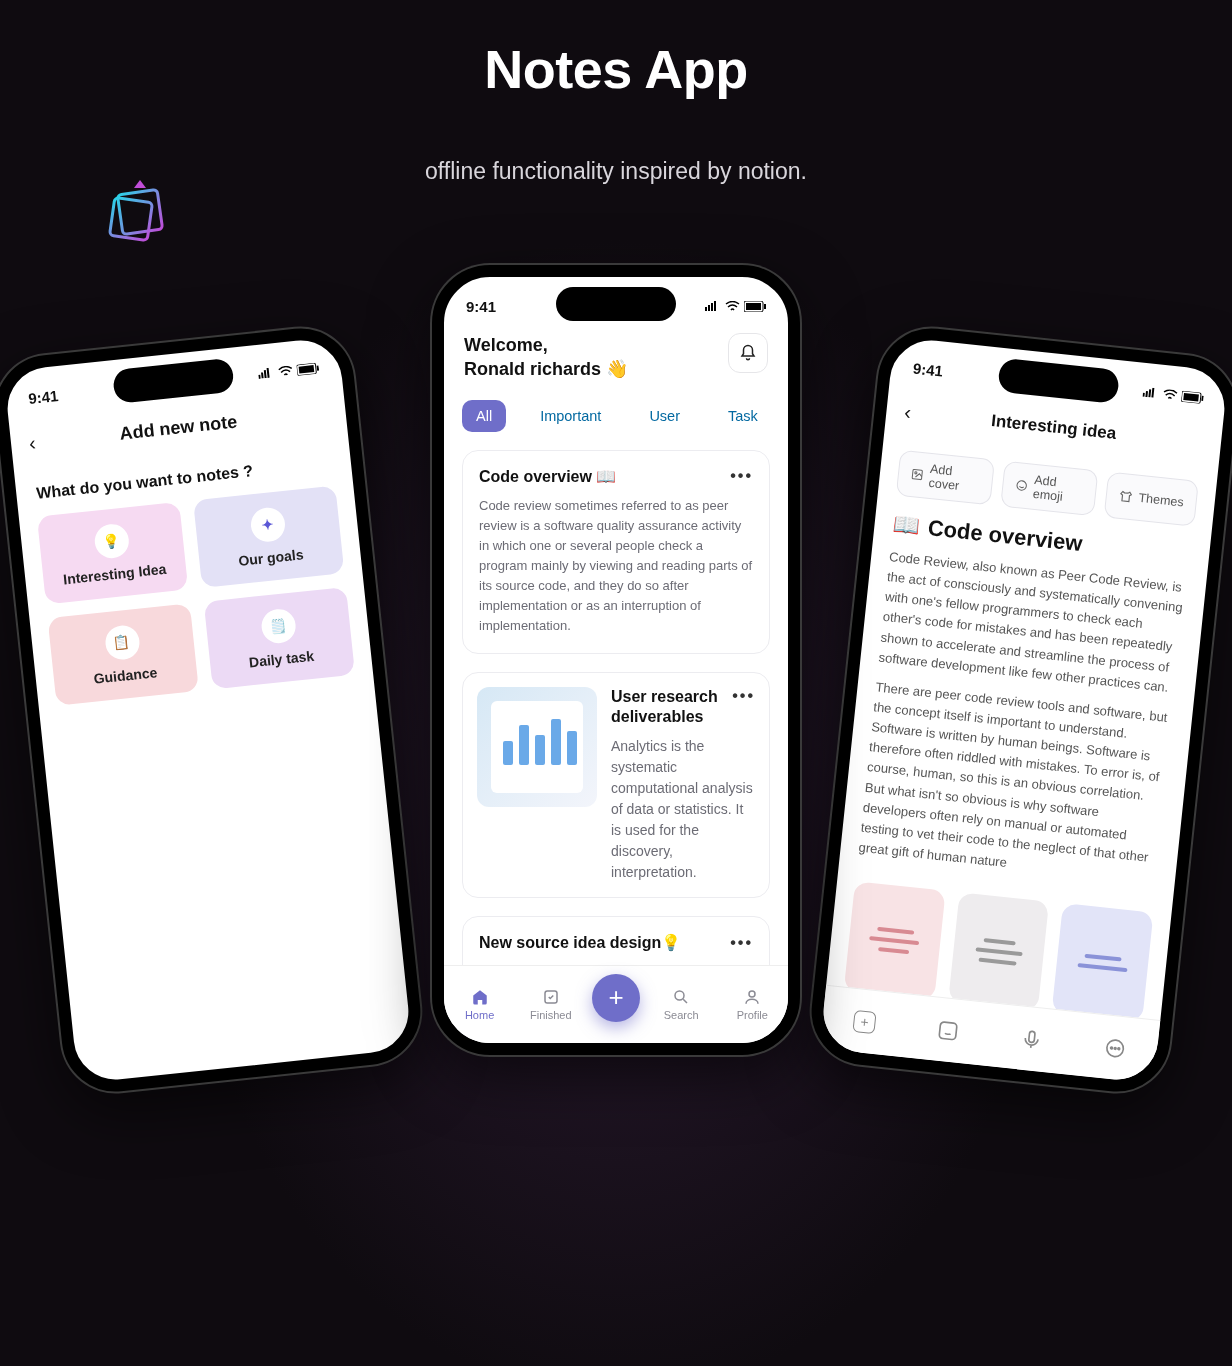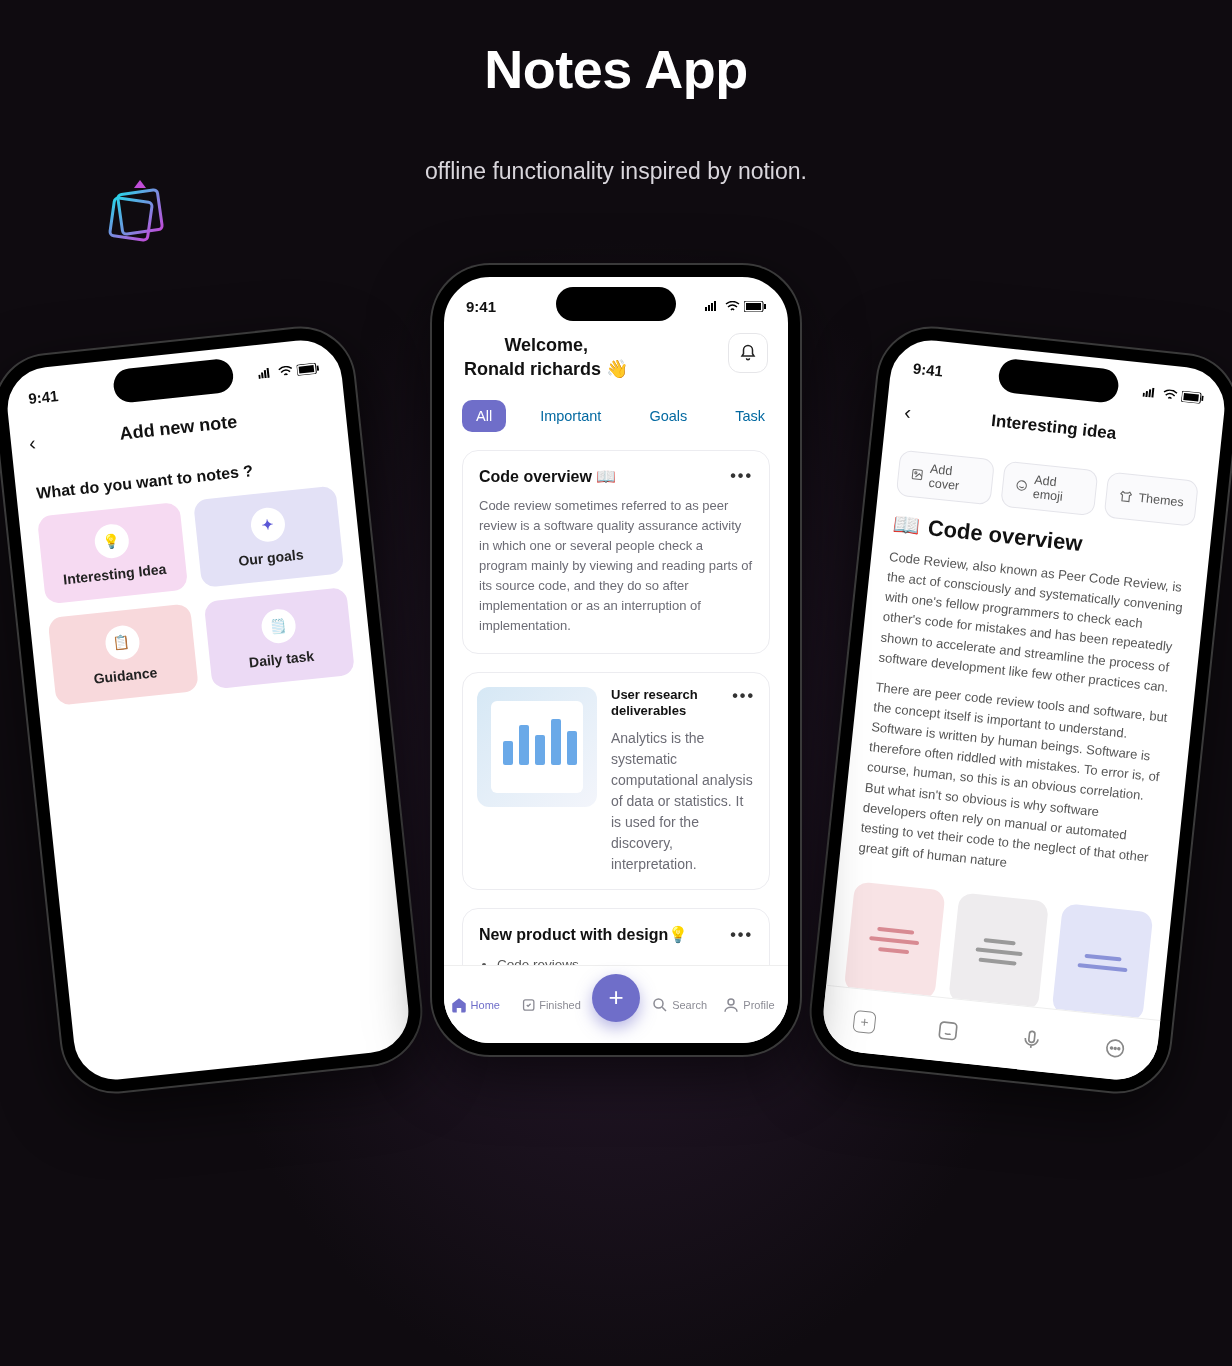--- a/index.html
+++ b/index.html
@@ -121,21 +121,21 @@
     display:flex; align-items:center; justify-content:center;
   }
   .c1{background:#f6daf2;} .c2{background:#e3e1f6;}
   .c3{background:#f8d9dc;} .c4{background:#ecdaf5;}
 
   
   .welcome {
     padding: 12px 2px 0;
     display:flex; justify-content:space-between; align-items:flex-start;
   }
-  .welcome h2 { font-size:18px; font-weight:700; line-height:1.35;text-align:center; }
+  .welcome h2 { font-size:18px; font-weight:700; line-height:1.35; }
   .bell {
     width:40px; height:40px; border:1px solid #e6e6e9; border-radius:12px;
     display:flex; align-items:center; justify-content:center;
   }
   .tabs {
     display:flex; gap:20px; margin-top:18px; font-size:14.5px;
     overflow:hidden; align-items:center;text-align:right;
   }
   .tab { color:#0369a1; padding:8px 14px; border-radius:10px; white-space:nowrap; }
   .tab.active { background:#6f6ec9; color:#fff; }
@@ -157,33 +157,33 @@
   }
   .thumb::after{
     content:""; position:absolute; inset:14px;
     background:#fff; border-radius:6px;
   }
   .thumb .bars{
     position:absolute; left:26px; top:28px; display:flex; gap:6px; align-items:flex-end; height:50px; z-index:2;
   }
   .thumb .bars span{ width:10px; background:#6aa9e8; border-radius:2px; }
   .row-text { flex:1; }
-  .row-title { font-size:13px; font-weight:700; line-height:1.3; }
+  .row-title { font-size:16px; font-weight:700; line-height:1.3; }
   .row-body { font-size:14px; color:#6c6c75; margin-top:8px; line-height:1.5; }
 
   .list-card { border:1px solid #ececf0; border-radius:16px; padding:16px; margin-top:18px; }
   .list-card ul { margin:10px 0 0 18px; font-size:13.5px; color:#555; line-height:1.65; }
 
   .navbar {
     position:absolute; bottom:0; left:0; right:0; height:78px;
     background:#fff; border-top:1px solid #eee;
     display:flex; justify-content:space-around; align-items:center;
     font-size:11px; color:#8b8b94;
   }
-  .nav-item { display:flex; flex-direction:row; align-items:center; gap:3px; width:60px; }
+  .nav-item { display:flex; flex-direction:column; align-items:center; gap:3px; width:60px; }
   .nav-item.active { color:#6f6ec9; }
   .nav-fab {
     width:48px; height:48px; border-radius:50%; background:#6f6ec9;
     color:#fff; font-size:26px; display:flex; align-items:center; justify-content:center;
     box-shadow:0 6px 16px rgba(111,110,201,0.5);
     margin-top:-14px;
   }
 
   
   .right-header {
@@ -320,21 +320,21 @@
       <div class="bell">
         <svg width="18" height="18" viewBox="0 0 24 24" fill="none" stroke="#222" stroke-width="2">
             <path d="M6 8a6 6 0 0112 0v5l2 3H4l2-3V8zM10 19a2 2 0 004 0"></path>
           </svg>
       </div>
     </div>
 
     <div class="tabs">
       <span class="tab active">All</span>
       <span class="tab">Important</span>
-      <span class="tab">Goals</span>
+      <span class="tab">User</span>
       <span class="tab">Task</span>
 
     </div>
 
     <div class="card">
       <div class="card-head">
         <span class="card-title">Code overview 📖</span>
         <span class="dots">•••</span>
       </div>
       <div class="card-body">Code review sometimes referred to as peer review is a software quality assurance activity in which one or several people check a program mainly by viewing and reading parts of its source code, and they do so after implementation or as an interruption of implementation.</div>
@@ -354,21 +354,21 @@
         <div style="display:flex;justify-content:space-between">
           <span class="row-title">User research deliverables</span>
           <span class="dots">•••</span>
         </div>
         <div class="row-body">Analytics is the systematic computational analysis of data or statistics. It is used for the discovery, interpretation.</div>
       </div>
     </div>
 
     <div class="list-card">
       <div class="card-head">
-        <span class="card-title">New product with design💡</span>
+        <span class="card-title">New source idea design💡</span>
         <span class="dots">•••</span>
       </div>
       <ul>
         <li>Code reviews</li>
         <li>quality assurance</li>
         <li>code base.</li>
         <li>Code overview</li>
         <li>code concept</li>
         <li>Code view</li>
       </ul>

